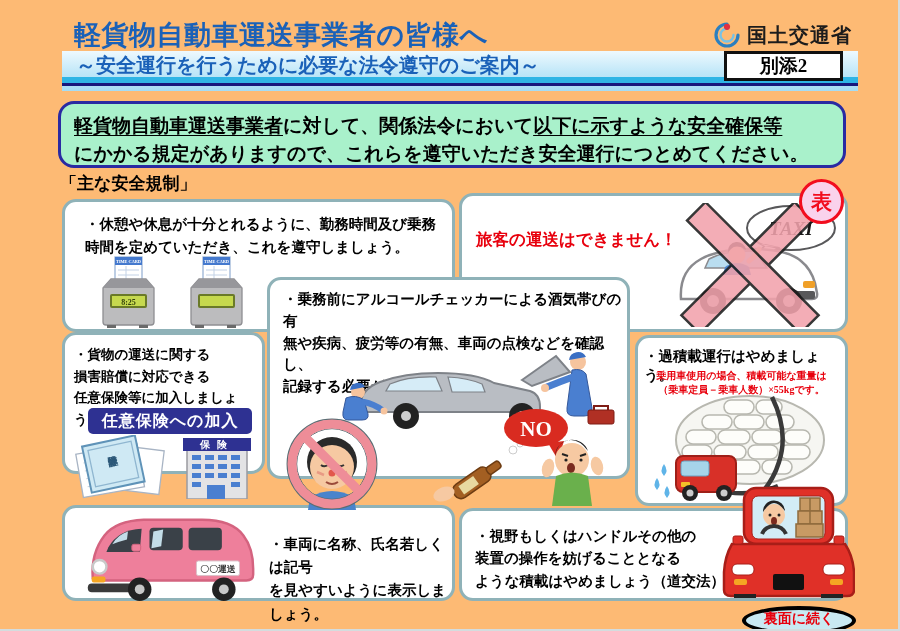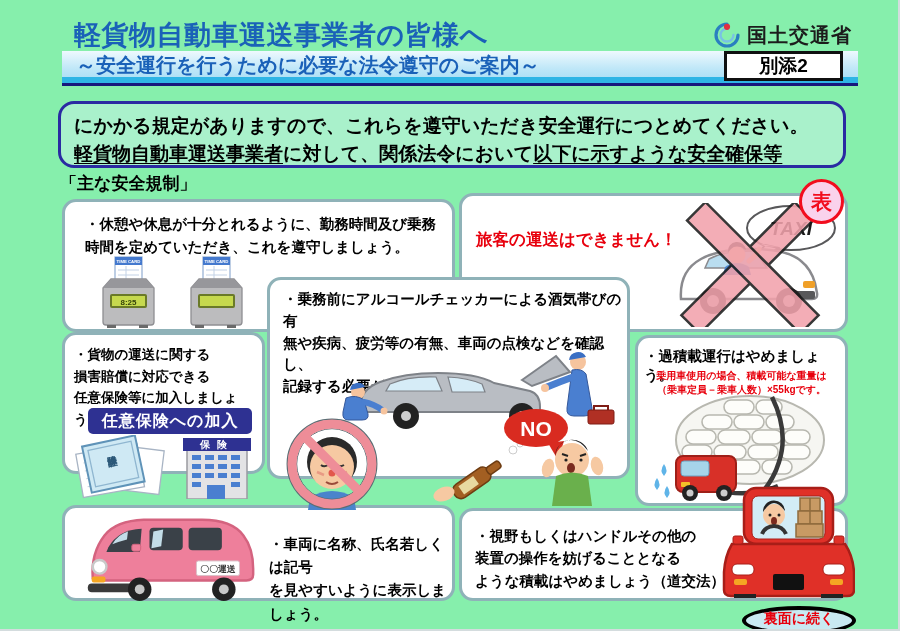--- a/index.html
+++ b/index.html
@@ -1,26 +1,26 @@
 <!DOCTYPE html>
 <html><head>
 <meta charset="utf-8">
 <style>
   html,body{margin:0;padding:0;background:#fff;}
-  #page{position:relative;width:900px;height:631px;background:#86efac;overflow:hidden;
-        font-family:Liberation Sans, sans-serif;box-sizing:border-box;
+  #page{position:relative;width:900px;height:631px;background:#fdba74;overflow:hidden;
+        font-family:Liberation Serif, serif;box-sizing:border-box;
         border-right:2px solid #d4dcde;border-bottom:2px solid #d4dcde;}
   .abs{position:absolute;}
   .prelines{white-space:pre-line;}
 
   
   .title{left:74px;top:17px;font-size:27px;font-weight:bold;color:#1a61b8;letter-spacing:.5px;}
   .gov{left:712px;top:20px;display:flex;align-items:center;gap:5px;}
   .gov-name{font-size:20px;color:#1c1c1c;font-weight:600;letter-spacing:1px;}
-  .banner{left:62px;top:51px;width:796px;height:32px;background:linear-gradient(#eef9fe,#bfe7f8 55%,#a5dcf4);}
+  .banner{left:62px;top:51px;width:796px;height:40px;background:linear-gradient(#eef9fe,#bfe7f8 55%,#a5dcf4);}
   .banner-text{position:absolute;left:14px;top:1px;font-size:20px;font-weight:bold;color:#1a61b8;}
   .cyan-bar{left:62px;top:77px;width:796px;height:6px;background:#2fb5e5;}
   .navy-bar{left:62px;top:83px;width:796px;height:3px;background:#17177c;}
   .attachment{left:724px;top:51px;width:119px;height:30px;background:#fff;border:3px solid #101010;
               display:flex;align-items:center;justify-content:center;font-size:19px;font-weight:bold;
               color:#000;z-index:3;box-sizing:border-box;}
 
   
   .notice{left:58px;top:101px;width:788px;height:67px;background:#a9f1cb;border:3px solid #2a2aa2;
           border-radius:16px;box-sizing:border-box;padding:8px 13px;font-size:19px;font-weight:bold;
@@ -90,22 +90,22 @@
 
   <div class="abs banner">
     <span class="banner-text">～安全運行を行うために必要な法令遵守のご案内～</span>
   </div>
   <div class="abs cyan-bar"></div>
   <div class="abs navy-bar"></div>
 
   <div class="abs attachment">別添2</div>
 
   <div class="abs notice">
+    <div><span class="ul">軽貨物自動車運送事業者</span><span>に対して、関係法令において</span><span class="ul">以下に示すような安全確保等</span></div>
     <div>にかかる規定がありますので、これらを遵守いただき安全運行につとめてください。</div>
-    <div><span class="ul">軽貨物自動車運送事業者</span><span>に対して、関係法令において</span><span class="ul">以下に示すような安全確保等</span></div>
   </div>
 
   <div class="abs section-title">「主な安全規制」</div>
   <div class="abs badge">表</div>
 
   <div id="box1" class="rbox">
     <div class="btxt prelines">・休憩や休息が十分とれるように、勤務時間及び乗務
 時間を定めていただき、これを遵守しましょう。</div>
     <svg viewBox="0 0 160 72">
       <g>

